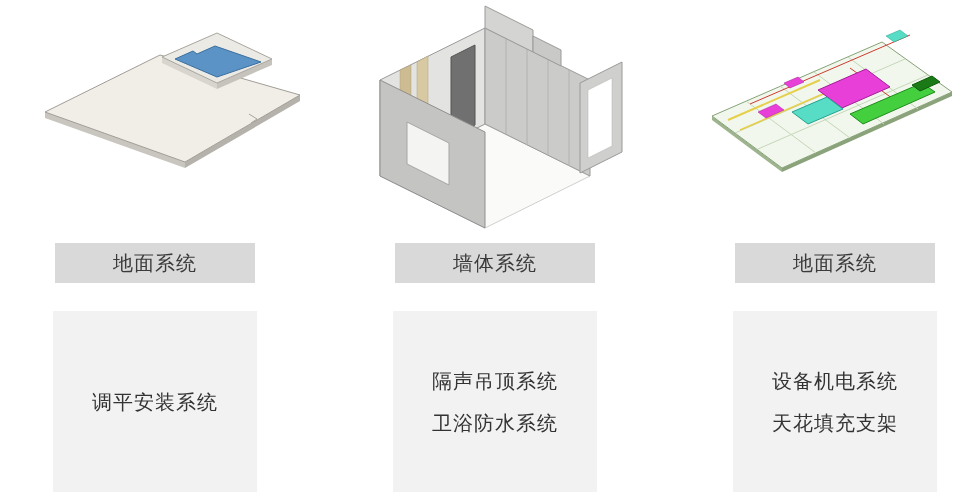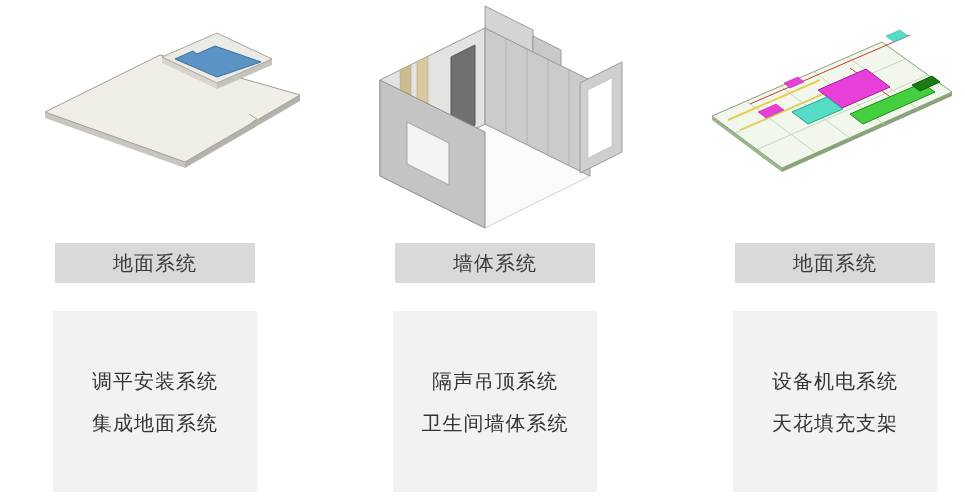--- a/index.html
+++ b/index.html
@@ -117,24 +117,23 @@
   </div>
   <div class="sec-header" style="left:395px;top:243px">
     <span>墙体系统</span>
   </div>
   <div class="sec-header" style="left:735px;top:243px">
     <span>地面系统</span>
   </div>
 
   <div class="sec-list" style="left:53px;top:311px">
     <div class="item">调平安装系统</div>
-    <div class="item">集成地面系统</div>
   </div>
   <div class="sec-list" style="left:393px;top:311px">
     <div class="item">隔声吊顶系统</div>
-    <div class="item">卫生间墙体系统</div>
+    <div class="item">卫浴防水系统</div>
   </div>
   <div class="sec-list" style="left:733px;top:311px">
     <div class="item">设备机电系统</div>
     <div class="item">天花填充支架</div>
   </div>
 
 </div>
 
 </body></html>

